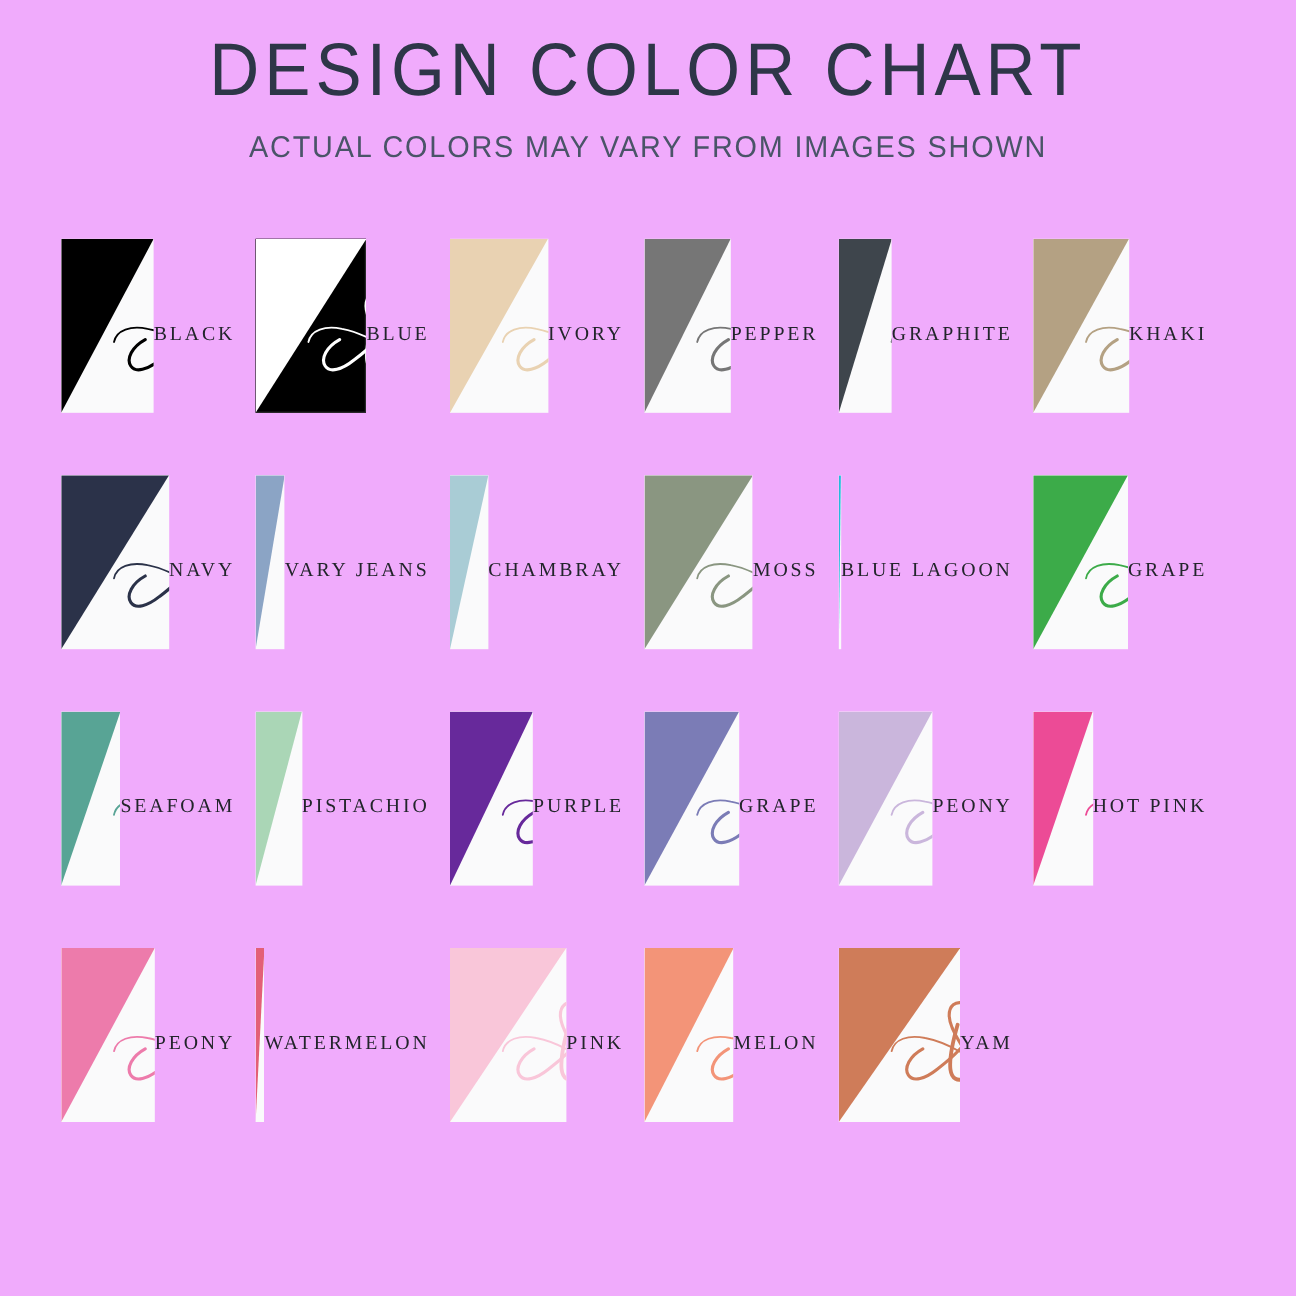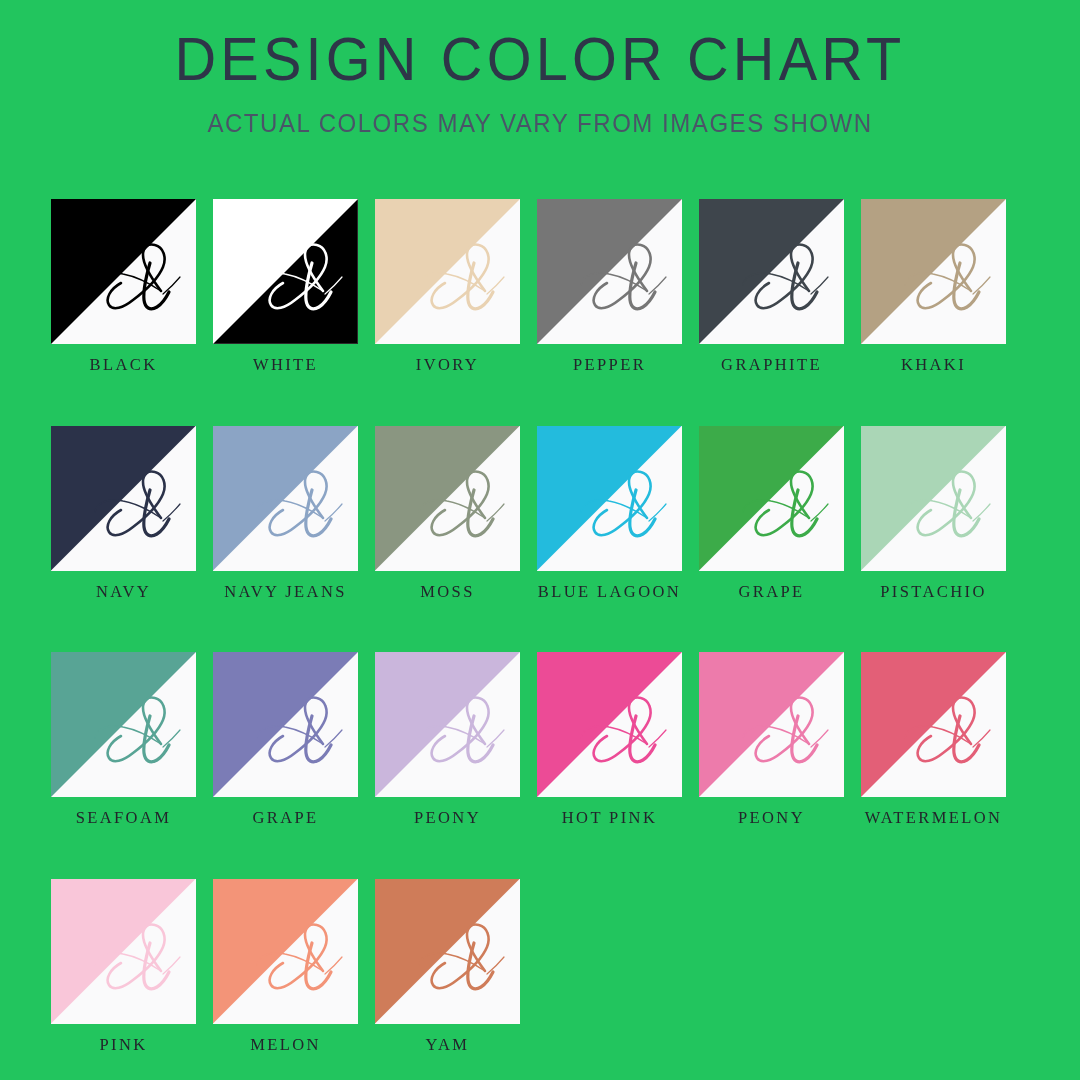--- a/index.html
+++ b/index.html
@@ -12,21 +12,21 @@
   body {
     background:#F4F6F8;
     font-family:"Liberation Serif", serif;
     overflow:hidden;
   }
 
   .page {
     width:1080px;
     height:1080px;
     position:relative;
-    background:#22c55e;
+    background:#f0abfc;
   }
 
   
   .header {
     text-align:center;
     padding-top:26px;
   }
 
   .chart-title {
     font-family:"Liberation Sans", sans-serif;
@@ -58,21 +58,21 @@
     width:978px;
     display:grid;
     grid-template-columns:repeat(6, 145px);
     column-gap:17px;
     row-gap:52px;
   }
 
   .swatch-cell {
     width:145px;
     display:flex;
-    flex-direction:column;
+    flex-direction:row;
     align-items:center;
   }
 
   .swatch-box {
     position:relative;
     width:145px;
     height:145px;
     overflow:hidden;
     background:#FAFAFB;
   }
@@ -141,21 +141,21 @@
           <div class="tri" style="background: rgb(255, 255, 255);"></div>
           <svg viewBox="0 0 145 145" class="mono">
             <g fill="none" stroke="#FFFFFF" stroke-linecap="round" stroke-linejoin="round">
               <path d="M44,86 C46,76 58,72 72,75 C88,78 101,86 110,92" stroke-width="1.5"></path>
               <path d="M110,92 C101,80 92,66 92,56 C92,48 97,44 104,46 C112,48 116,58 112,68 C107,80 94,92 82,101 C72,109 62,112 58,106 C54,100 59,90 70,84" stroke-width="2.6"></path>
               <path d="M99,64 C95,78 92,92 93,101 C94,109 99,112 106,108 C111,105 115,99 118,93" stroke-width="3.2"></path>
               <path d="M112,95 C118,90 124,84 129,78" stroke-width="1.2"></path>
             </g>
           </svg>
         </div>
-        <div class="swatch-label">WHITE</div>
+        <div class="swatch-label">BLUE</div>
       </div>
       <div class="swatch-cell">
         <div class="swatch-box">
           <div class="tri" style="background: rgb(233, 210, 178);"></div>
           <svg viewBox="0 0 145 145" class="mono">
             <g fill="none" stroke="#E9D2B2" stroke-linecap="round" stroke-linejoin="round">
               <path d="M44,86 C46,76 58,72 72,75 C88,78 101,86 110,92" stroke-width="1.5"></path>
               <path d="M110,92 C101,80 92,66 92,56 C92,48 97,44 104,46 C112,48 116,58 112,68 C107,80 94,92 82,101 C72,109 62,112 58,106 C54,100 59,90 70,84" stroke-width="2.6"></path>
               <path d="M99,64 C95,78 92,92 93,101 C94,109 99,112 106,108 C111,105 115,99 118,93" stroke-width="3.2"></path>
               <path d="M112,95 C118,90 124,84 129,78" stroke-width="1.2"></path>
@@ -225,21 +225,35 @@
           <div class="tri" style="background: rgb(139, 164, 197);"></div>
           <svg viewBox="0 0 145 145" class="mono">
             <g fill="none" stroke="#8BA4C5" stroke-linecap="round" stroke-linejoin="round">
               <path d="M44,86 C46,76 58,72 72,75 C88,78 101,86 110,92" stroke-width="1.5"></path>
               <path d="M110,92 C101,80 92,66 92,56 C92,48 97,44 104,46 C112,48 116,58 112,68 C107,80 94,92 82,101 C72,109 62,112 58,106 C54,100 59,90 70,84" stroke-width="2.6"></path>
               <path d="M99,64 C95,78 92,92 93,101 C94,109 99,112 106,108 C111,105 115,99 118,93" stroke-width="3.2"></path>
               <path d="M112,95 C118,90 124,84 129,78" stroke-width="1.2"></path>
             </g>
           </svg>
         </div>
-        <div class="swatch-label">NAVY JEANS</div>
+        <div class="swatch-label">VARY JEANS</div>
+      </div>
+      <div class="swatch-cell">
+        <div class="swatch-box">
+          <div class="tri" style="background: rgb(169, 204, 213);"></div>
+          <svg viewBox="0 0 145 145" class="mono">
+            <g fill="none" stroke="#A9CCD5" stroke-linecap="round" stroke-linejoin="round">
+              <path d="M44,86 C46,76 58,72 72,75 C88,78 101,86 110,92" stroke-width="1.5"></path>
+              <path d="M110,92 C101,80 92,66 92,56 C92,48 97,44 104,46 C112,48 116,58 112,68 C107,80 94,92 82,101 C72,109 62,112 58,106 C54,100 59,90 70,84" stroke-width="2.6"></path>
+              <path d="M99,64 C95,78 92,92 93,101 C94,109 99,112 106,108 C111,105 115,99 118,93" stroke-width="3.2"></path>
+              <path d="M112,95 C118,90 124,84 129,78" stroke-width="1.2"></path>
+            </g>
+          </svg>
+        </div>
+        <div class="swatch-label">CHAMBRAY</div>
       </div>
       <div class="swatch-cell">
         <div class="swatch-box">
           <div class="tri" style="background: rgb(138, 150, 129);"></div>
           <svg viewBox="0 0 145 145" class="mono">
             <g fill="none" stroke="#8A9681" stroke-linecap="round" stroke-linejoin="round">
               <path d="M44,86 C46,76 58,72 72,75 C88,78 101,86 110,92" stroke-width="1.5"></path>
               <path d="M110,92 C101,80 92,66 92,56 C92,48 97,44 104,46 C112,48 116,58 112,68 C107,80 94,92 82,101 C72,109 62,112 58,106 C54,100 59,90 70,84" stroke-width="2.6"></path>
               <path d="M99,64 C95,78 92,92 93,101 C94,109 99,112 106,108 C111,105 115,99 118,93" stroke-width="3.2"></path>
               <path d="M112,95 C118,90 124,84 129,78" stroke-width="1.2"></path>
@@ -271,45 +285,59 @@
               <path d="M110,92 C101,80 92,66 92,56 C92,48 97,44 104,46 C112,48 116,58 112,68 C107,80 94,92 82,101 C72,109 62,112 58,106 C54,100 59,90 70,84" stroke-width="2.6"></path>
               <path d="M99,64 C95,78 92,92 93,101 C94,109 99,112 106,108 C111,105 115,99 118,93" stroke-width="3.2"></path>
               <path d="M112,95 C118,90 124,84 129,78" stroke-width="1.2"></path>
             </g>
           </svg>
         </div>
         <div class="swatch-label">GRAPE</div>
       </div>
       <div class="swatch-cell">
         <div class="swatch-box">
+          <div class="tri" style="background: rgb(88, 164, 149);"></div>
+          <svg viewBox="0 0 145 145" class="mono">
+            <g fill="none" stroke="#58A495" stroke-linecap="round" stroke-linejoin="round">
+              <path d="M44,86 C46,76 58,72 72,75 C88,78 101,86 110,92" stroke-width="1.5"></path>
+              <path d="M110,92 C101,80 92,66 92,56 C92,48 97,44 104,46 C112,48 116,58 112,68 C107,80 94,92 82,101 C72,109 62,112 58,106 C54,100 59,90 70,84" stroke-width="2.6"></path>
+              <path d="M99,64 C95,78 92,92 93,101 C94,109 99,112 106,108 C111,105 115,99 118,93" stroke-width="3.2"></path>
+              <path d="M112,95 C118,90 124,84 129,78" stroke-width="1.2"></path>
+            </g>
+          </svg>
+        </div>
+        <div class="swatch-label">SEAFOAM</div>
+      </div>
+      <div class="swatch-cell">
+        <div class="swatch-box">
           <div class="tri" style="background: rgb(170, 214, 182);"></div>
           <svg viewBox="0 0 145 145" class="mono">
             <g fill="none" stroke="#AAD6B6" stroke-linecap="round" stroke-linejoin="round">
               <path d="M44,86 C46,76 58,72 72,75 C88,78 101,86 110,92" stroke-width="1.5"></path>
               <path d="M110,92 C101,80 92,66 92,56 C92,48 97,44 104,46 C112,48 116,58 112,68 C107,80 94,92 82,101 C72,109 62,112 58,106 C54,100 59,90 70,84" stroke-width="2.6"></path>
               <path d="M99,64 C95,78 92,92 93,101 C94,109 99,112 106,108 C111,105 115,99 118,93" stroke-width="3.2"></path>
               <path d="M112,95 C118,90 124,84 129,78" stroke-width="1.2"></path>
             </g>
           </svg>
         </div>
         <div class="swatch-label">PISTACHIO</div>
       </div>
       <div class="swatch-cell">
         <div class="swatch-box">
-          <div class="tri" style="background: rgb(88, 164, 149);"></div>
-          <svg viewBox="0 0 145 145" class="mono">
-            <g fill="none" stroke="#58A495" stroke-linecap="round" stroke-linejoin="round">
-              <path d="M44,86 C46,76 58,72 72,75 C88,78 101,86 110,92" stroke-width="1.5"></path>
-              <path d="M110,92 C101,80 92,66 92,56 C92,48 97,44 104,46 C112,48 116,58 112,68 C107,80 94,92 82,101 C72,109 62,112 58,106 C54,100 59,90 70,84" stroke-width="2.6"></path>
-              <path d="M99,64 C95,78 92,92 93,101 C94,109 99,112 106,108 C111,105 115,99 118,93" stroke-width="3.2"></path>
-              <path d="M112,95 C118,90 124,84 129,78" stroke-width="1.2"></path>
-            </g>
-          </svg>
-        </div>
-        <div class="swatch-label">SEAFOAM</div>
+          <div class="tri" style="background: rgb(103, 41, 155);"></div>
+          <svg viewBox="0 0 145 145" class="mono">
+            <g fill="none" stroke="#67299B" stroke-linecap="round" stroke-linejoin="round">
+              <path d="M44,86 C46,76 58,72 72,75 C88,78 101,86 110,92" stroke-width="1.5"></path>
+              <path d="M110,92 C101,80 92,66 92,56 C92,48 97,44 104,46 C112,48 116,58 112,68 C107,80 94,92 82,101 C72,109 62,112 58,106 C54,100 59,90 70,84" stroke-width="2.6"></path>
+              <path d="M99,64 C95,78 92,92 93,101 C94,109 99,112 106,108 C111,105 115,99 118,93" stroke-width="3.2"></path>
+              <path d="M112,95 C118,90 124,84 129,78" stroke-width="1.2"></path>
+            </g>
+          </svg>
+        </div>
+        <div class="swatch-label">PURPLE</div>
       </div>
       <div class="swatch-cell">
         <div class="swatch-box">
           <div class="tri" style="background: rgb(123, 124, 182);"></div>
           <svg viewBox="0 0 145 145" class="mono">
             <g fill="none" stroke="#7B7CB6" stroke-linecap="round" stroke-linejoin="round">
               <path d="M44,86 C46,76 58,72 72,75 C88,78 101,86 110,92" stroke-width="1.5"></path>
               <path d="M110,92 C101,80 92,66 92,56 C92,48 97,44 104,46 C112,48 116,58 112,68 C107,80 94,92 82,101 C72,109 62,112 58,106 C54,100 59,90 70,84" stroke-width="2.6"></path>
               <path d="M99,64 C95,78 92,92 93,101 C94,109 99,112 106,108 C111,105 115,99 118,93" stroke-width="3.2"></path>
               <path d="M112,95 C118,90 124,84 129,78" stroke-width="1.2"></path>

